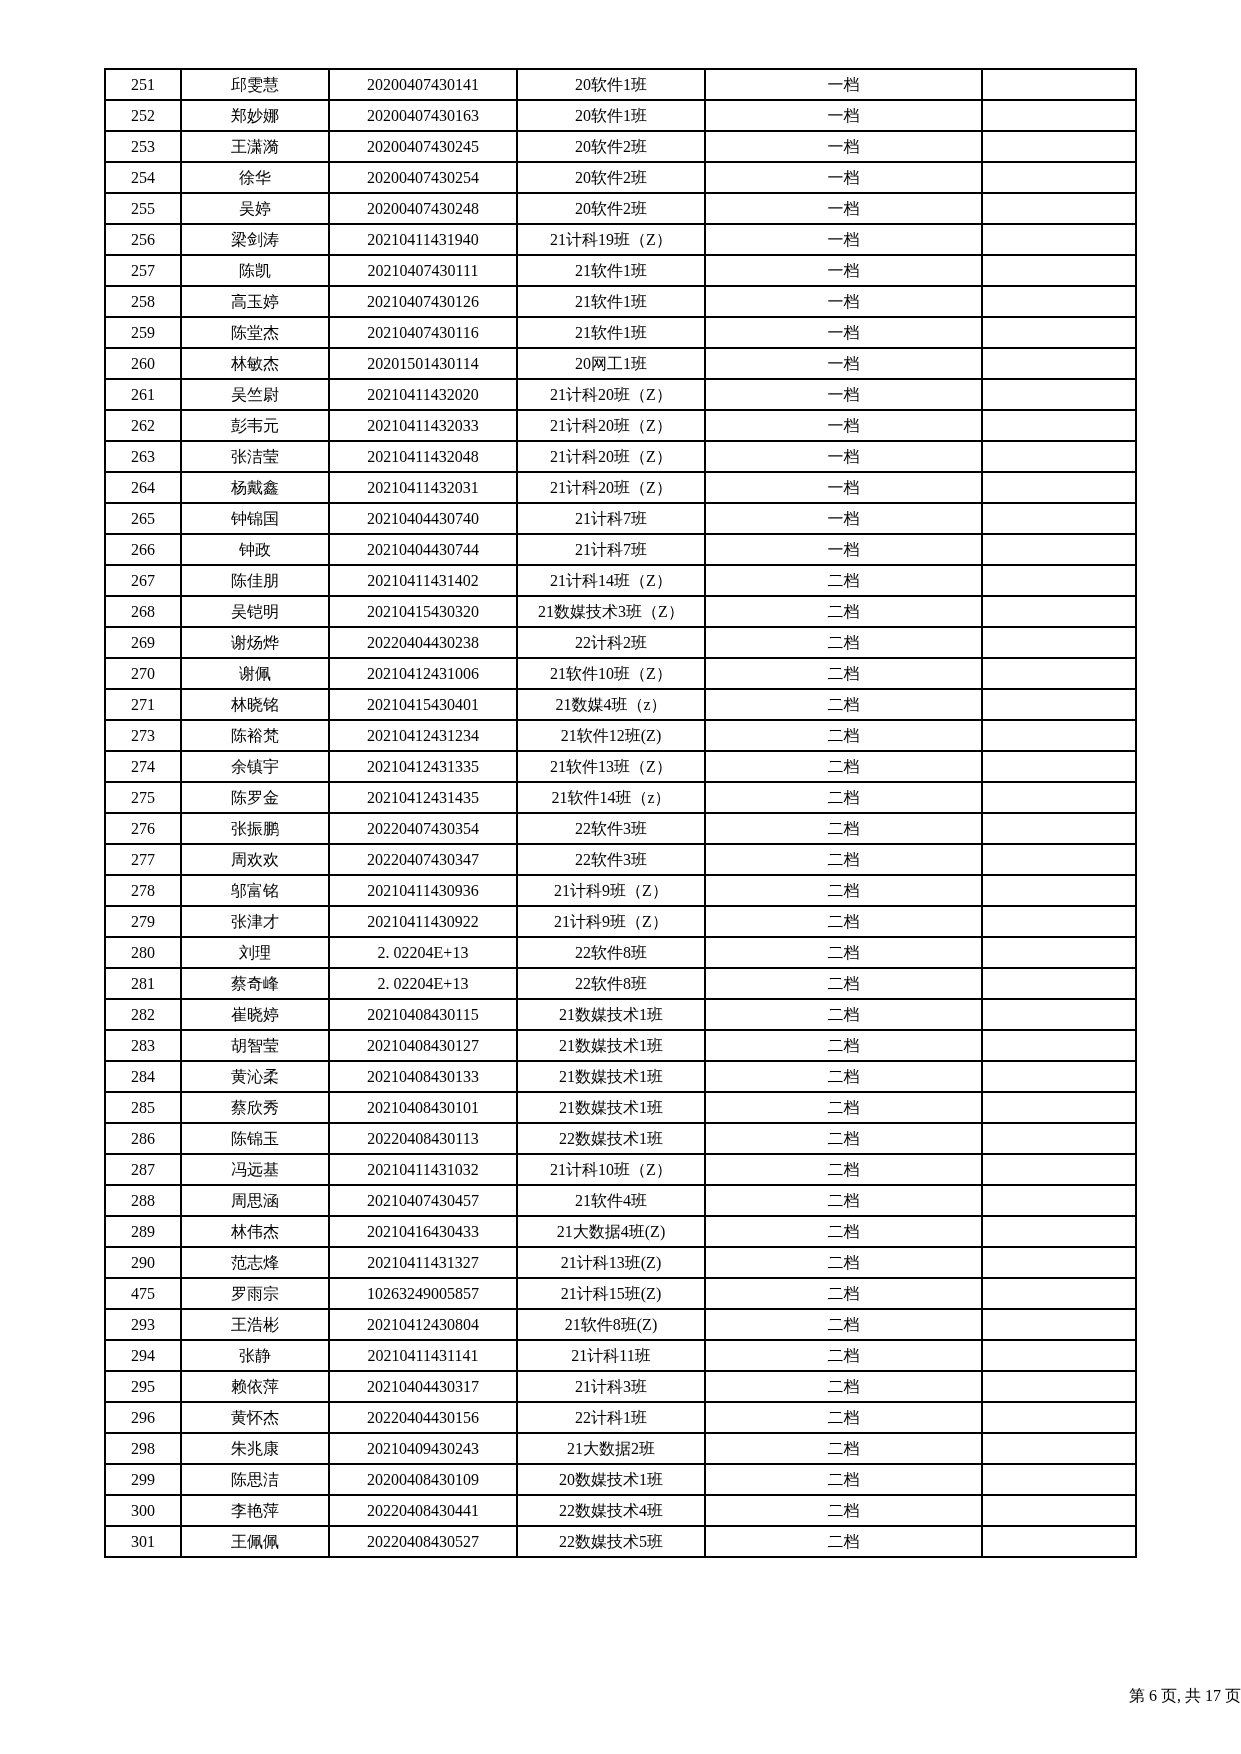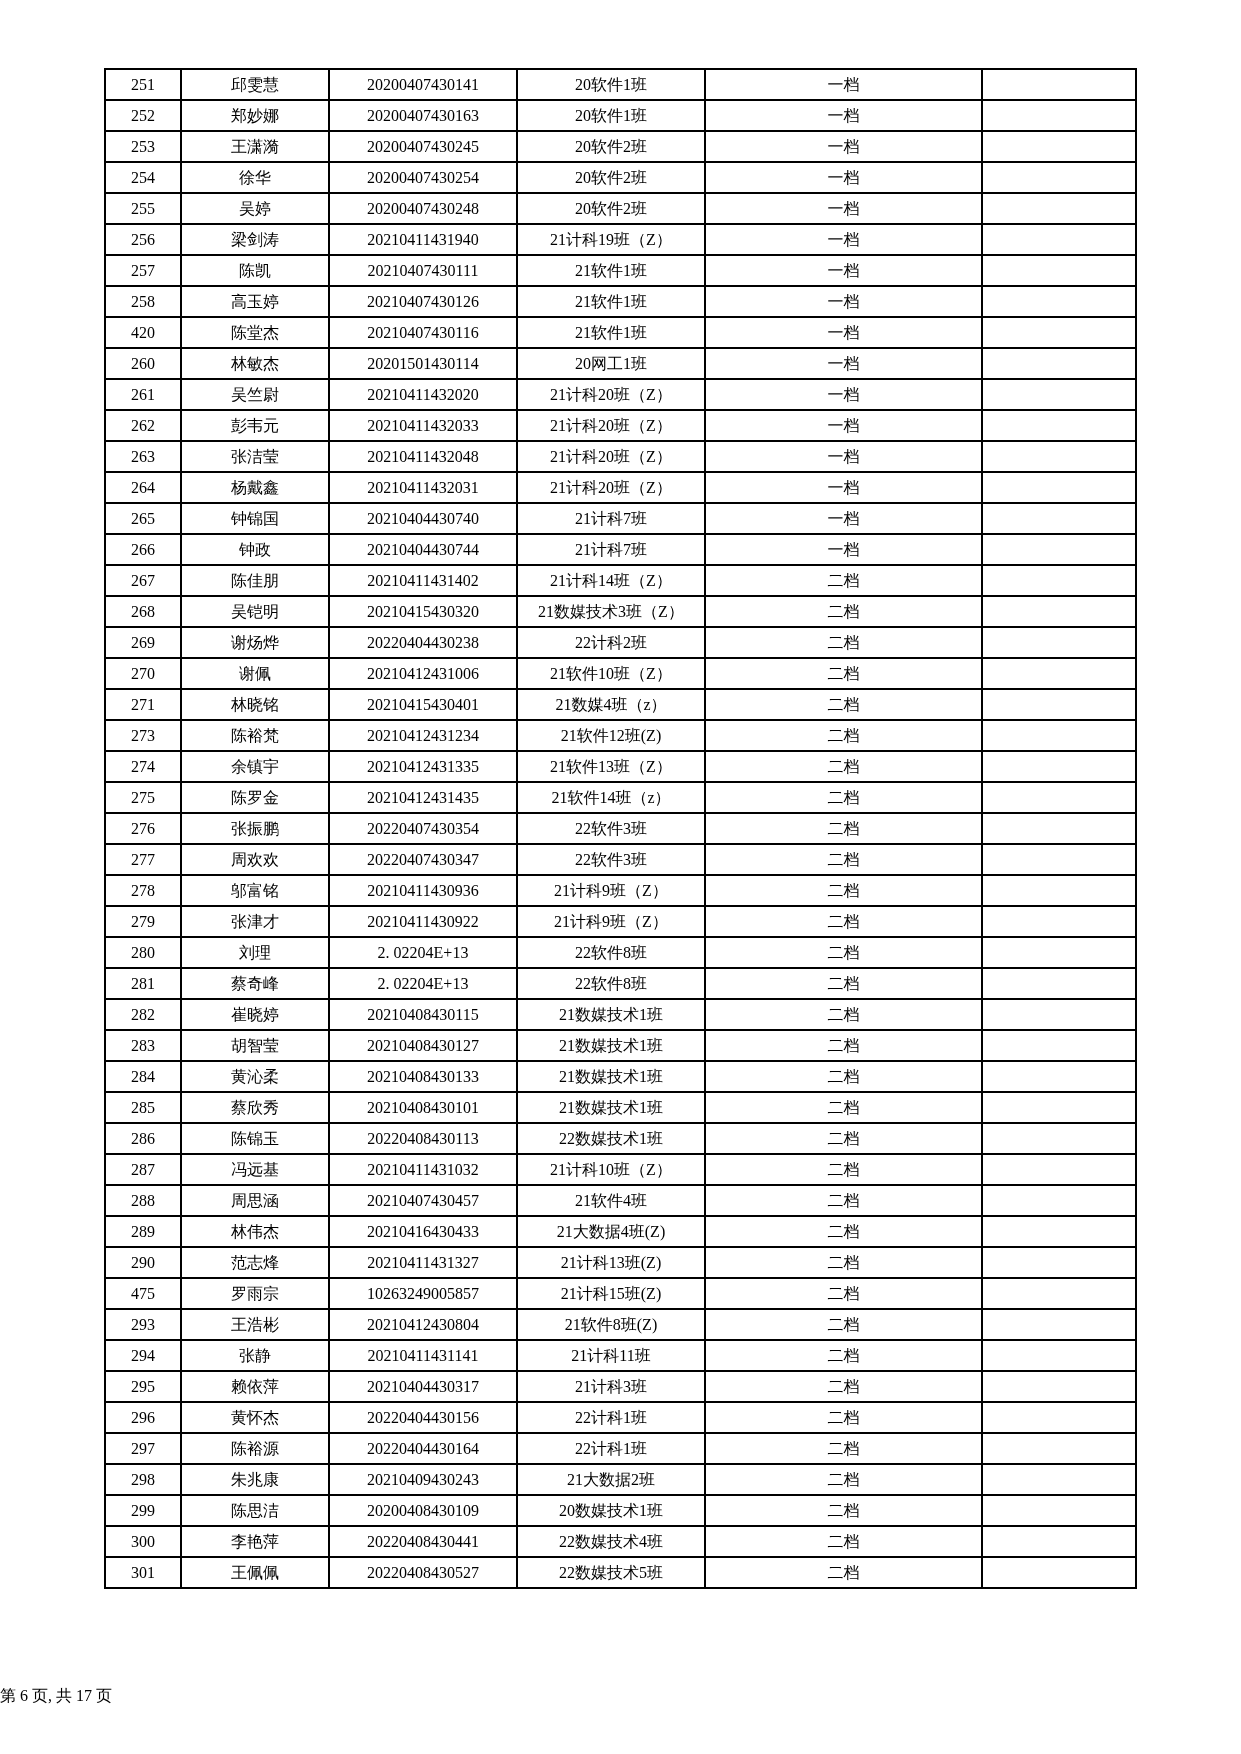--- a/index.html
+++ b/index.html
@@ -29,21 +29,21 @@
     font-size: 16px;
     line-height: 1;
     white-space: nowrap;
     overflow: hidden;
   }
   .footer {
     position: absolute;
     left: 0;
     right: 0;
     top: 1686px;
-    text-align: left;
+    text-align: right;
     font-size: 16px;
     color: #000000;
   }
 </style>
 </head>
 <body>
 
 <div class="page">
 
   <table class="roster">
@@ -114,21 +114,21 @@
         </tr>
         <tr>
           <td>258</td>
           <td>高玉婷</td>
           <td>20210407430126</td>
           <td>21软件1班</td>
           <td>一档</td>
           <td></td>
         </tr>
         <tr>
-          <td>420</td>
+          <td>259</td>
           <td>陈堂杰</td>
           <td>20210407430116</td>
           <td>21软件1班</td>
           <td>一档</td>
           <td></td>
         </tr>
         <tr>
           <td>260</td>
           <td>林敏杰</td>
           <td>20201501430114</td>
@@ -397,28 +397,20 @@
           <td>赖依萍</td>
           <td>20210404430317</td>
           <td>21计科3班</td>
           <td>二档</td>
           <td></td>
         </tr>
         <tr>
           <td>296</td>
           <td>黄怀杰</td>
           <td>20220404430156</td>
-          <td>22计科1班</td>
-          <td>二档</td>
-          <td></td>
-        </tr>
-        <tr>
-          <td>297</td>
-          <td>陈裕源</td>
-          <td>20220404430164</td>
           <td>22计科1班</td>
           <td>二档</td>
           <td></td>
         </tr>
         <tr>
           <td>298</td>
           <td>朱兆康</td>
           <td>20210409430243</td>
           <td>21大数据2班</td>
           <td>二档</td>

